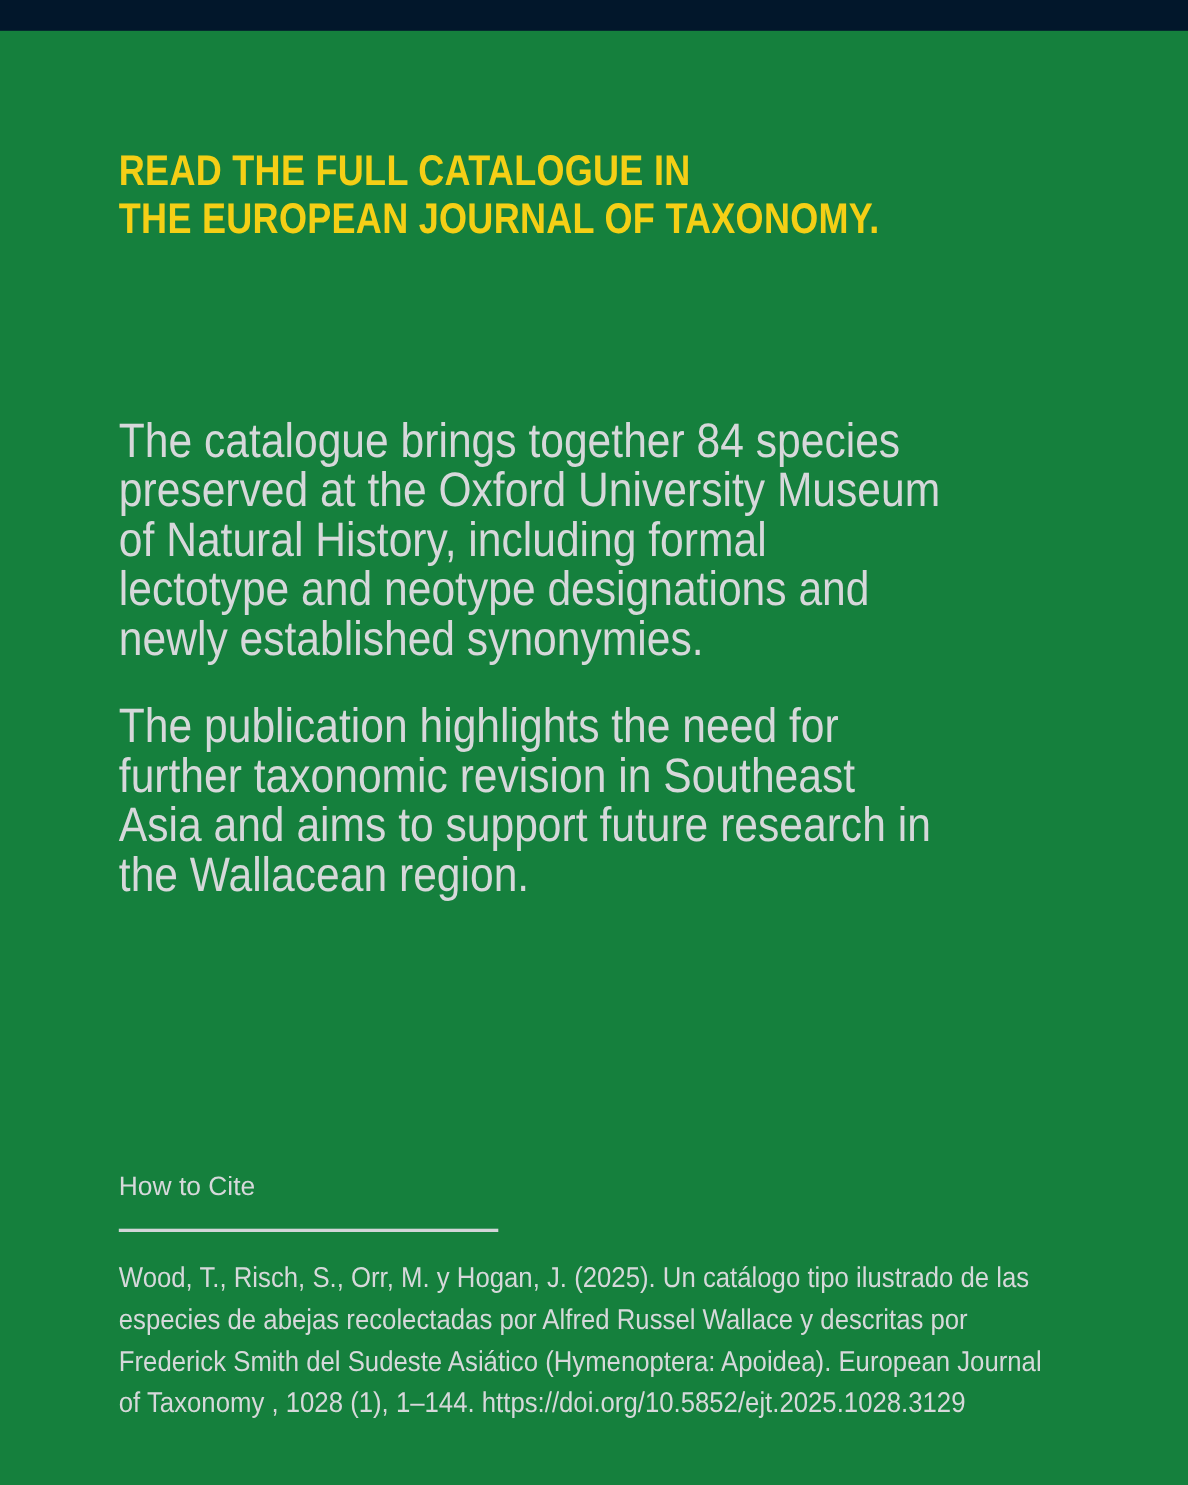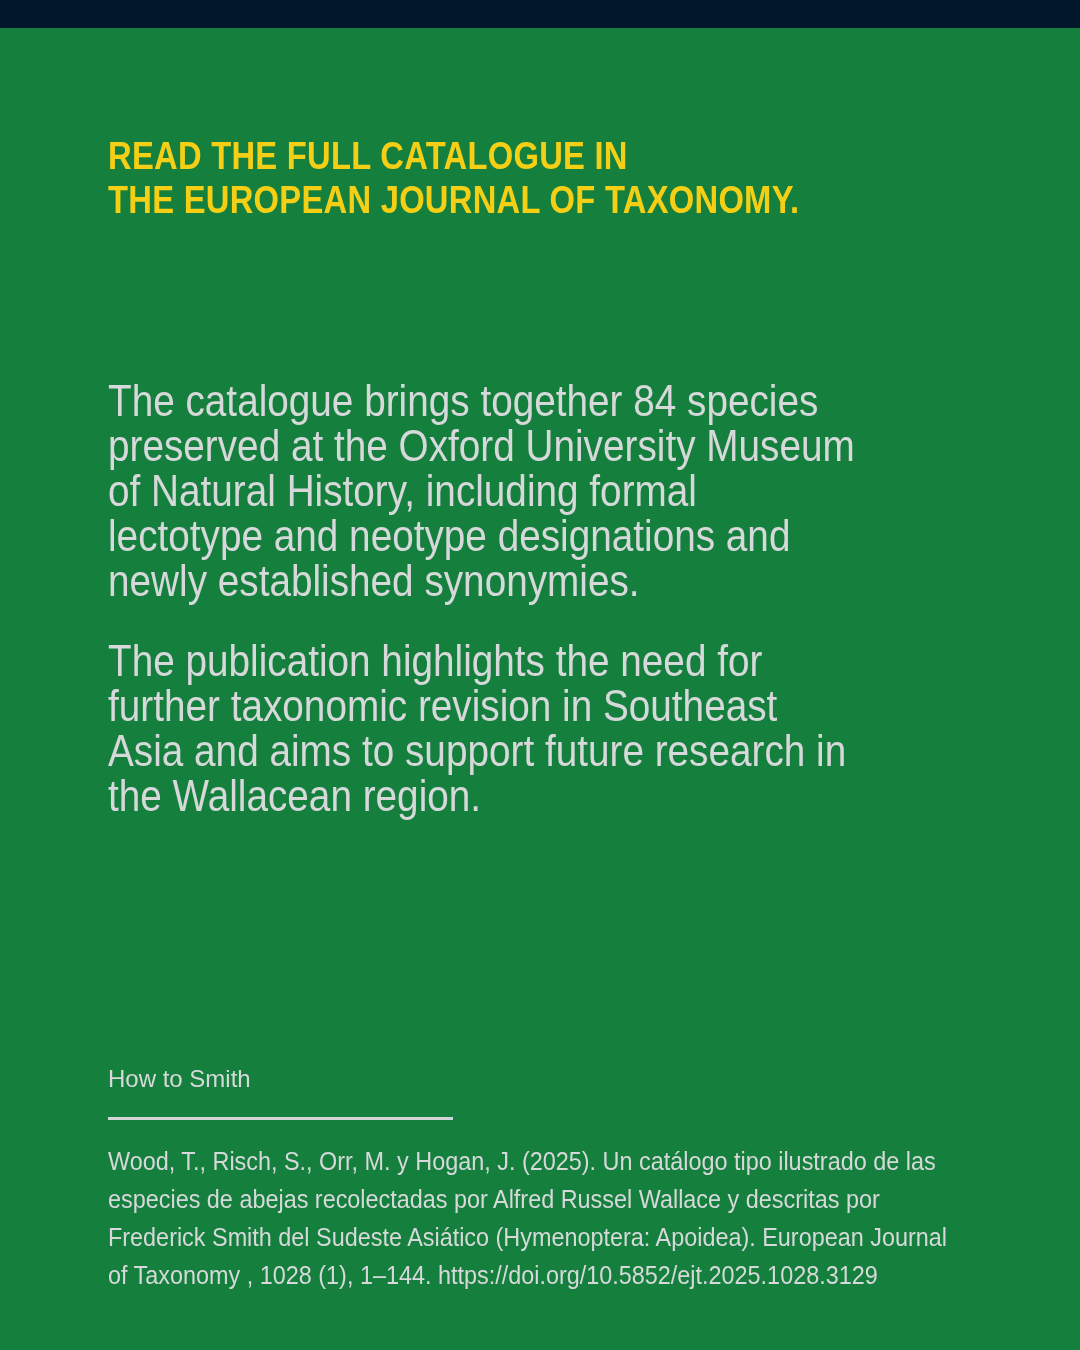--- a/index.html
+++ b/index.html
@@ -95,21 +95,21 @@
 preserved at the Oxford University Museum
 of Natural History, including formal
 lectotype and neotype designations and
 newly established synonymies.</p>
 
   <p class="txt body-para para2">The publication highlights the need for
 further taxonomic revision in Southeast
 Asia and aims to support future research in
 the Wallacean region.</p>
 
-  <div class="txt cite-label">How to Smith</div>
+  <div class="txt cite-label">How to Cite</div>
 
   <div class="divider"></div>
 
   <p class="txt citation">Wood, T., Risch, S., Orr, M. y Hogan, J. (2025). Un catálogo tipo ilustrado de las
 especies de abejas recolectadas por Alfred Russel Wallace y descritas por
 Frederick Smith del Sudeste Asiático (Hymenoptera: Apoidea). European Journal
 of Taxonomy , 1028 (1), 1–144. https://doi.org/10.5852/ejt.2025.1028.3129</p>
 
   <div class="footer-track"></div>
 

